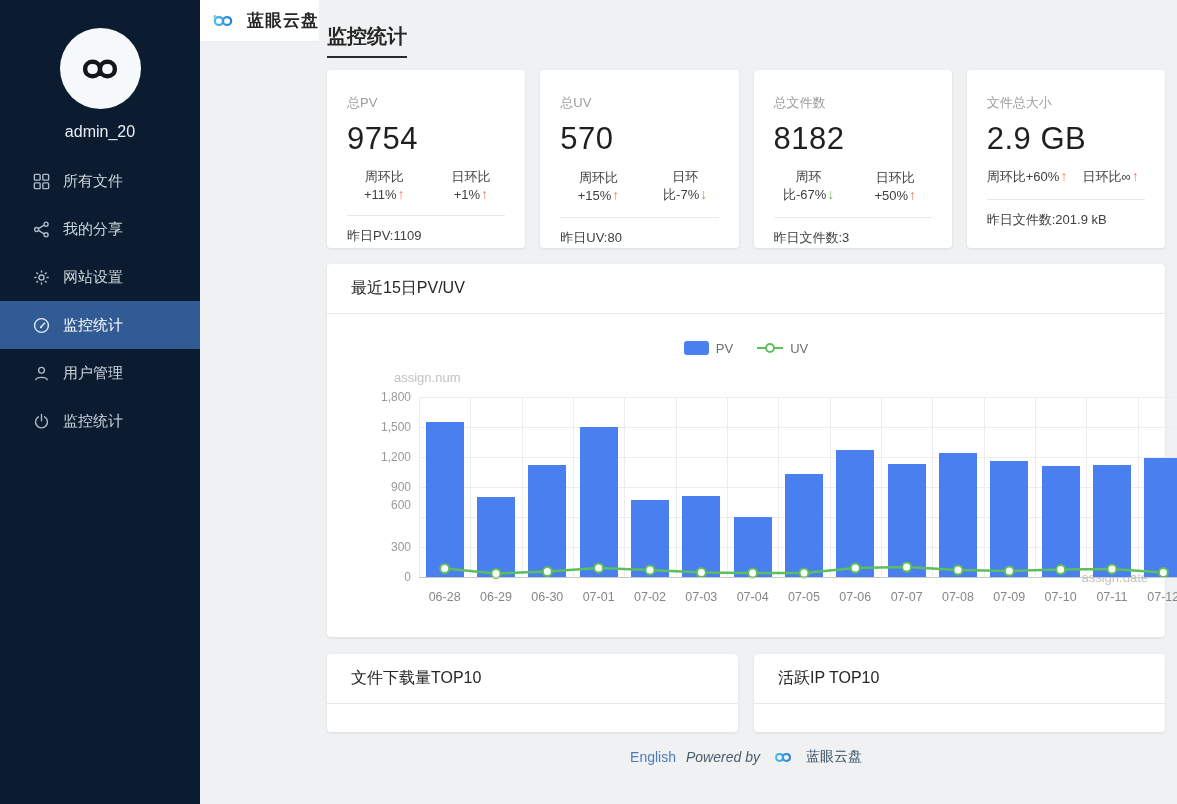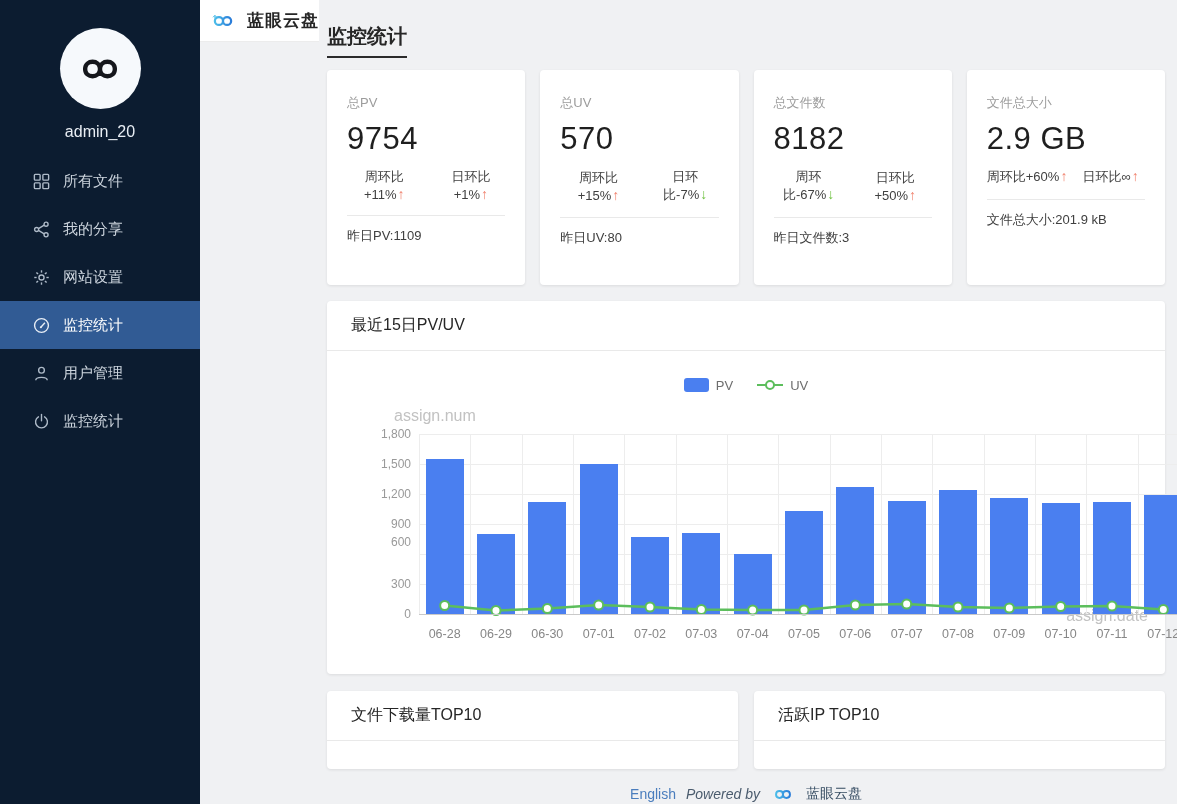--- a/index.html
+++ b/index.html
@@ -30,39 +30,39 @@
   .brand svg{width:30px;height:18px;}
   .brand-name{font-size:17px;font-weight:bold;color:#262626;letter-spacing:1px;}
 
   .content{flex:1;padding:0 12px 0 8px;}
   .page-title{display:inline-block;margin-top:23px;font-size:20px;color:#262626;padding-bottom:6px;border-bottom:2px solid #2b2b2b;}
 
   .card{background:#fff;border-radius:4px;box-shadow:0 1px 3px rgba(0,0,0,.09);}
 
   
   .stats-row{display:flex;gap:15px;margin-top:12px;}
-  .stat-card{flex:1;height:215px;padding:24px 20px 0 20px;}
+  .stat-card{flex:1;height:178px;padding:24px 20px 0 20px;}
   .stat-label{font-size:13px;color:#9c9c9c;}
   .stat-value{font-size:31px;color:#1f1f1f;margin-top:9px;letter-spacing:.5px;}
   .trend-row{margin-top:11px;font-size:13px;color:#404040;display:flex;gap:15px;align-items:center;text-align:center;}
   .trend .arr{font-weight:bold;font-size:14px;margin-left:1px;}
   .stat-divider{border-top:1px solid #e9e9e9;margin-top:13px;}
   .stat-foot{font-size:13px;color:#404040;padding:11px 0;}
 
   
   .chart-card{margin-top:16px;padding-bottom:21px;}
   .card-head{padding:14px 24px;font-size:16px;color:#262626;border-bottom:1px solid #e9e9e9;}
   .legend-row{display:flex;justify-content:center;gap:24px;margin-top:26px;height:16px;align-items:center;}
   .legend-item{display:flex;align-items:center;gap:7px;cursor:pointer;font-size:13px;color:#6e6e6e;}
   .swatch-bar{width:25px;height:14px;border-radius:3px;display:inline-block;}
   .swatch-line{position:relative;width:26px;height:12px;display:inline-block;}
   .swatch-line .sl-line{position:absolute;left:0;right:0;top:5px;height:2px;}
   .swatch-line .sl-dot{position:absolute;left:8px;top:1px;width:10px;height:10px;border-radius:50%;background:#fff;border:2px solid;}
   .chart-wrap{position:relative;height:250px;margin-top:10px;font-size:12px;}
-  .axis-name{position:absolute;color:#c2c2c2;font-size:16px;}
+  .axis-name{position:absolute;color:#c2c2c2;font-size:13px;}
   .ytick{position:absolute;left:0;width:84px;text-align:right;color:#999;line-height:16px;}
   .plot{position:absolute;left:92px;top:31px;width:770px;height:180px;}
   .gridline-h{position:absolute;left:0;right:0;height:1px;background:#ededed;}
   .gridline-v{position:absolute;top:0;bottom:0;width:1px;background:#ededed;}
   .axis-x-line{position:absolute;left:0;right:0;bottom:-1px;height:1px;background:#c9c9c9;}
   .bars-row{position:absolute;left:0;top:0;width:100%;height:100%;display:flex;align-items:flex-end;}
   .bar-cell{flex:1;display:flex;justify-content:center;align-items:flex-end;height:100%;}
   .bar{width:74%;}
   .line-svg{position:absolute;left:0;top:0;width:770px;height:180px;overflow:visible;}
   .xlabels{position:absolute;left:92px;top:224px;width:770px;display:flex;}
@@ -229,21 +229,21 @@
           <div class="stat-foot">昨日文件数:3</div>
         </div>
         <div class="card stat-card">
           <div class="stat-label">文件总大小</div>
           <div class="stat-value">2.9 GB</div>
           <div class="trend-row">
             <span class="trend">周环比+60%<span class="arr" style="color: rgb(240, 128, 108);">↑</span></span>
             <span class="trend">日环比∞<span class="arr" style="color: rgb(240, 128, 108);">↑</span></span>
           </div>
           <div class="stat-divider"></div>
-          <div class="stat-foot">文件总大小:201.9 kB</div>
+          <div class="stat-foot">昨日文件数:201.9 kB</div>
         </div>
       </div>
 
     <section class="card chart-card">
       <div class="card-head">最近15日PV/UV</div>
       <div class="legend-row">
           <span class="legend-item">
             <span class="swatch-bar" style="background: rgb(74, 127, 240);"></span>
             <span>PV</span>
           </span>

